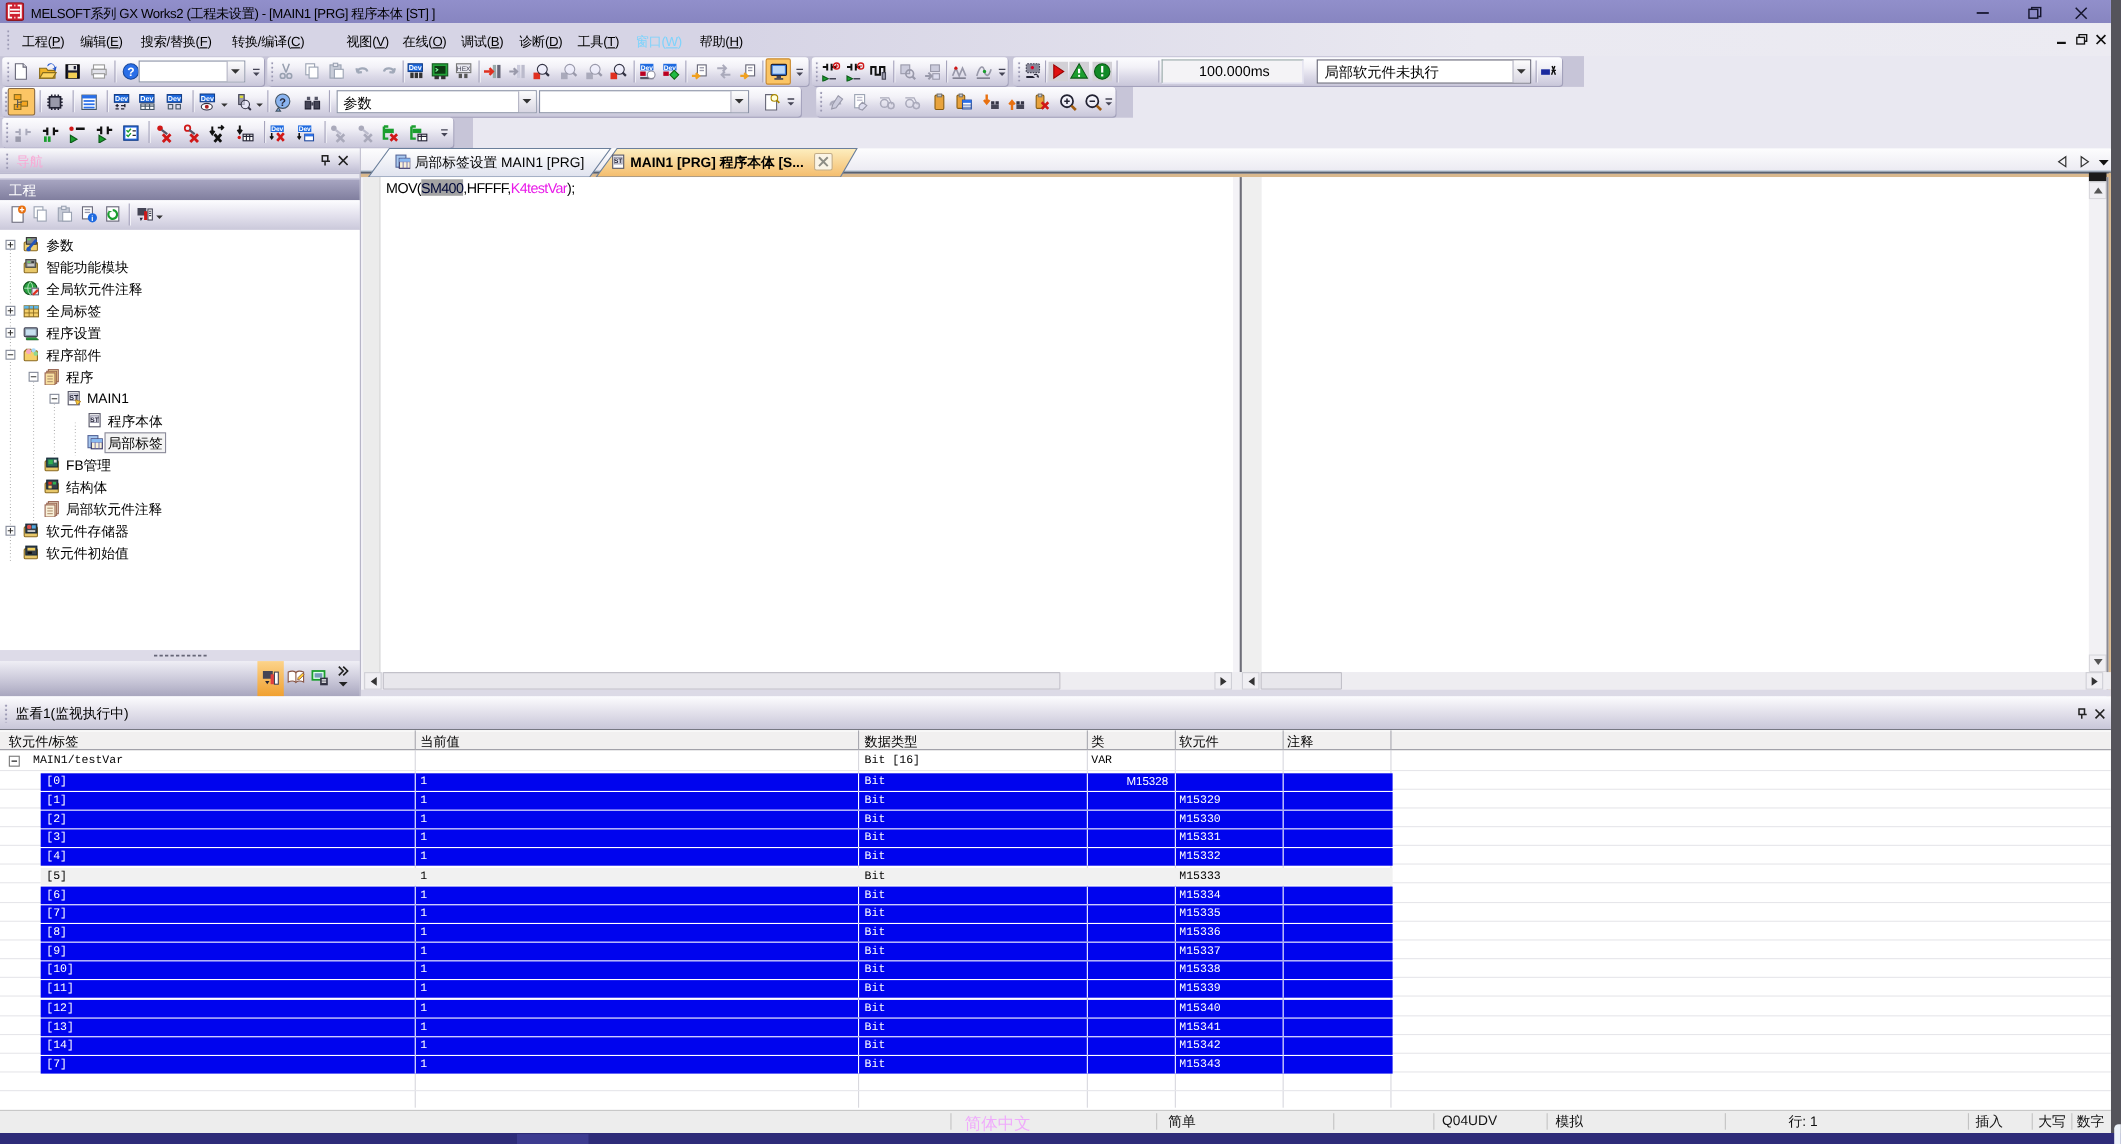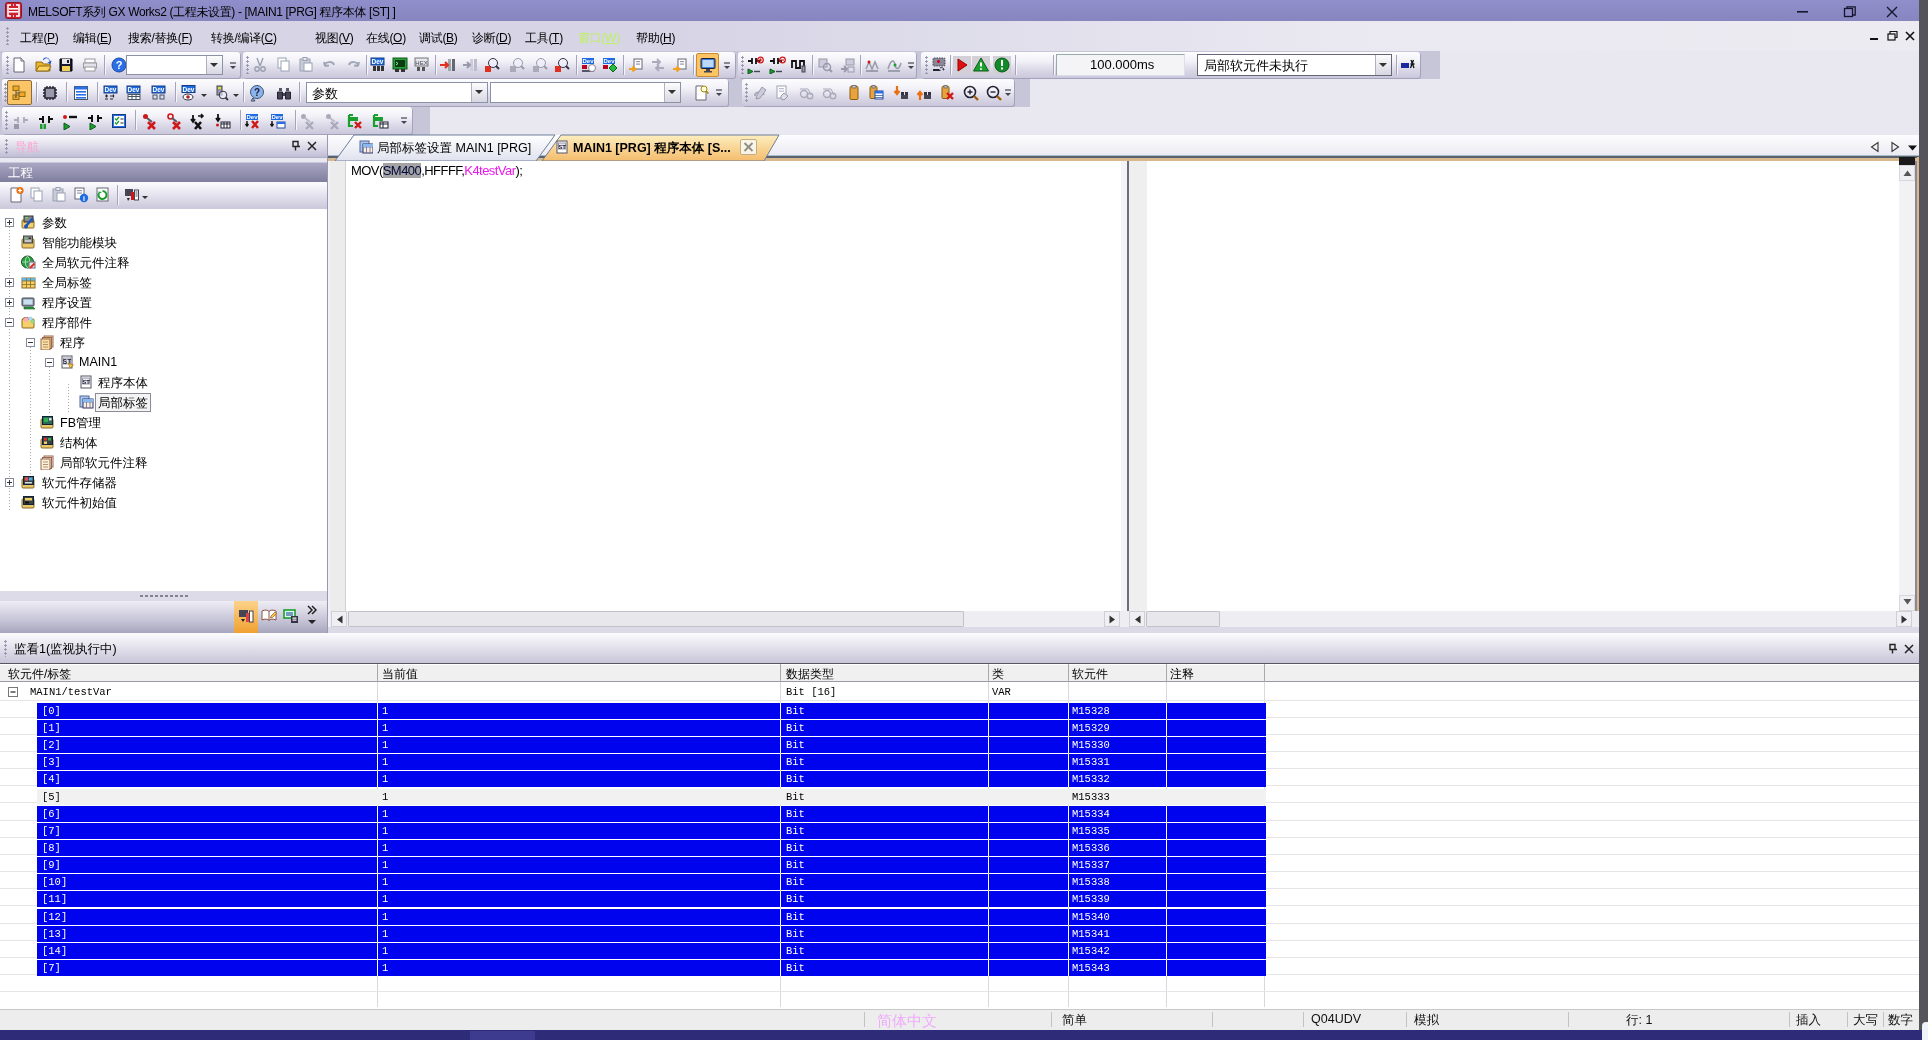--- a/index.html
+++ b/index.html
@@ -29,21 +29,21 @@
 <div class="ab grip" style="left:6px;top:27px;width:3px;height:18px;"></div>
 <div class="ab" style="left:20px;top:30px;white-space:nowrap;font-size:12px;color:#000;letter-spacing:-0.3px">工程(<u>P</u>)</div>
 <div class="ab" style="left:73px;top:30px;white-space:nowrap;font-size:12px;color:#000;letter-spacing:-0.3px">编辑(<u>E</u>)</div>
 <div class="ab" style="left:128px;top:30px;white-space:nowrap;font-size:12px;color:#000;letter-spacing:-0.3px">搜索/替换(<u>F</u>)</div>
 <div class="ab" style="left:211px;top:30px;white-space:nowrap;font-size:12px;color:#000;letter-spacing:-0.3px">转换/编译(<u>C</u>)</div>
 <div class="ab" style="left:315px;top:30px;white-space:nowrap;font-size:12px;color:#000;letter-spacing:-0.3px">视图(<u>V</u>)</div>
 <div class="ab" style="left:366px;top:30px;white-space:nowrap;font-size:12px;color:#000;letter-spacing:-0.3px">在线(<u>O</u>)</div>
 <div class="ab" style="left:419px;top:30px;white-space:nowrap;font-size:12px;color:#000;letter-spacing:-0.3px">调试(<u>B</u>)</div>
 <div class="ab" style="left:472px;top:30px;white-space:nowrap;font-size:12px;color:#000;letter-spacing:-0.3px">诊断(<u>D</u>)</div>
 <div class="ab" style="left:525px;top:30px;white-space:nowrap;font-size:12px;color:#000;letter-spacing:-0.3px">工具(<u>T</u>)</div>
-<div class="ab" style="left:578px;top:30px;white-space:nowrap;font-size:12px;color:#bef264;letter-spacing:-0.3px">窗口(<u>W</u>)</div>
+<div class="ab" style="left:578px;top:30px;white-space:nowrap;font-size:12px;color:#7dd3fc;letter-spacing:-0.3px">窗口(<u>W</u>)</div>
 <div class="ab" style="left:636px;top:30px;white-space:nowrap;font-size:12px;color:#000;letter-spacing:-0.3px">帮助(<u>H</u>)</div>
 <svg class="ab" style="left:1868px;top:29px;" width="50" height="14" viewBox="0 0 50 14">
     <rect x="2" y="9" width="8" height="2" fill="#111"></rect>
     <rect x="20" y="5" width="7" height="6" fill="none" stroke="#111" stroke-width="1.2"></rect>
     <path d="M22 5 V2.5 H29 V8.5 H27" fill="none" stroke="#111" stroke-width="1.2"></path>
     <path d="M38 3 L46 11 M46 3 L38 11" stroke="#111" stroke-width="1.6"></path>
   </svg>
 <div class="ab " style="left:0px;top:51px;width:1919px;height:84px;background:#e9e8f1"></div>
 <div class="ab " style="left:0px;top:51px;width:1440px;height:28px;background:#c7c5d8"></div>
 <div class="ab " style="left:0px;top:79px;width:1030px;height:28px;background:#c7c5d8"></div>
@@ -883,21 +883,21 @@
 <div class="ab" style="left:992px;top:686px;white-space:nowrap;font-size:10.5px;color:#000;font-family:'Liberation Mono',monospace">VAR</div>
 <div class="ab " style="left:37px;top:703px;width:1229px;height:16px;background:#0004ee"></div>
 <div class="ab " style="left:377px;top:703px;width:1px;height:16px;background:#fff"></div>
 <div class="ab " style="left:780px;top:703px;width:1px;height:16px;background:#fff"></div>
 <div class="ab " style="left:988px;top:703px;width:1px;height:16px;background:#fff"></div>
 <div class="ab " style="left:1068px;top:703px;width:1px;height:16px;background:#fff"></div>
 <div class="ab " style="left:1166px;top:703px;width:1px;height:16px;background:#fff"></div>
 <div class="ab" style="left:42px;top:705px;white-space:nowrap;font-size:10.5px;color:#fff;font-family:'Liberation Mono',monospace">[0]</div>
 <div class="ab" style="left:382px;top:705px;white-space:nowrap;font-size:10.5px;color:#fff;font-family:'Liberation Mono',monospace">1</div>
 <div class="ab" style="left:786px;top:705px;white-space:nowrap;font-size:10.5px;color:#fff;font-family:'Liberation Mono',monospace">Bit</div>
-<div class="ab" style="left:1072px;top:705px;white-space:nowrap;font-size:10.5px;color:#fff;font-family:Liberation Mono, monospace">M15328</div>
+<div class="ab" style="left:1024px;top:705px;white-space:nowrap;font-size:10.5px;color:#fff;font-family:Liberation Sans, sans-serif">M15328</div>
 <div class="ab " style="left:37px;top:720px;width:1229px;height:16px;background:#0004ee"></div>
 <div class="ab " style="left:377px;top:720px;width:1px;height:16px;background:#fff"></div>
 <div class="ab " style="left:780px;top:720px;width:1px;height:16px;background:#fff"></div>
 <div class="ab " style="left:988px;top:720px;width:1px;height:16px;background:#fff"></div>
 <div class="ab " style="left:1068px;top:720px;width:1px;height:16px;background:#fff"></div>
 <div class="ab " style="left:1166px;top:720px;width:1px;height:16px;background:#fff"></div>
 <div class="ab" style="left:42px;top:722px;white-space:nowrap;font-size:10.5px;color:#fff;font-family:'Liberation Mono',monospace">[1]</div>
 <div class="ab" style="left:382px;top:722px;white-space:nowrap;font-size:10.5px;color:#fff;font-family:'Liberation Mono',monospace">1</div>
 <div class="ab" style="left:786px;top:722px;white-space:nowrap;font-size:10.5px;color:#fff;font-family:'Liberation Mono',monospace">Bit</div>
 <div class="ab" style="left:1072px;top:722px;white-space:nowrap;font-size:10.5px;color:#fff;font-family:'Liberation Mono',monospace">M15329</div>

